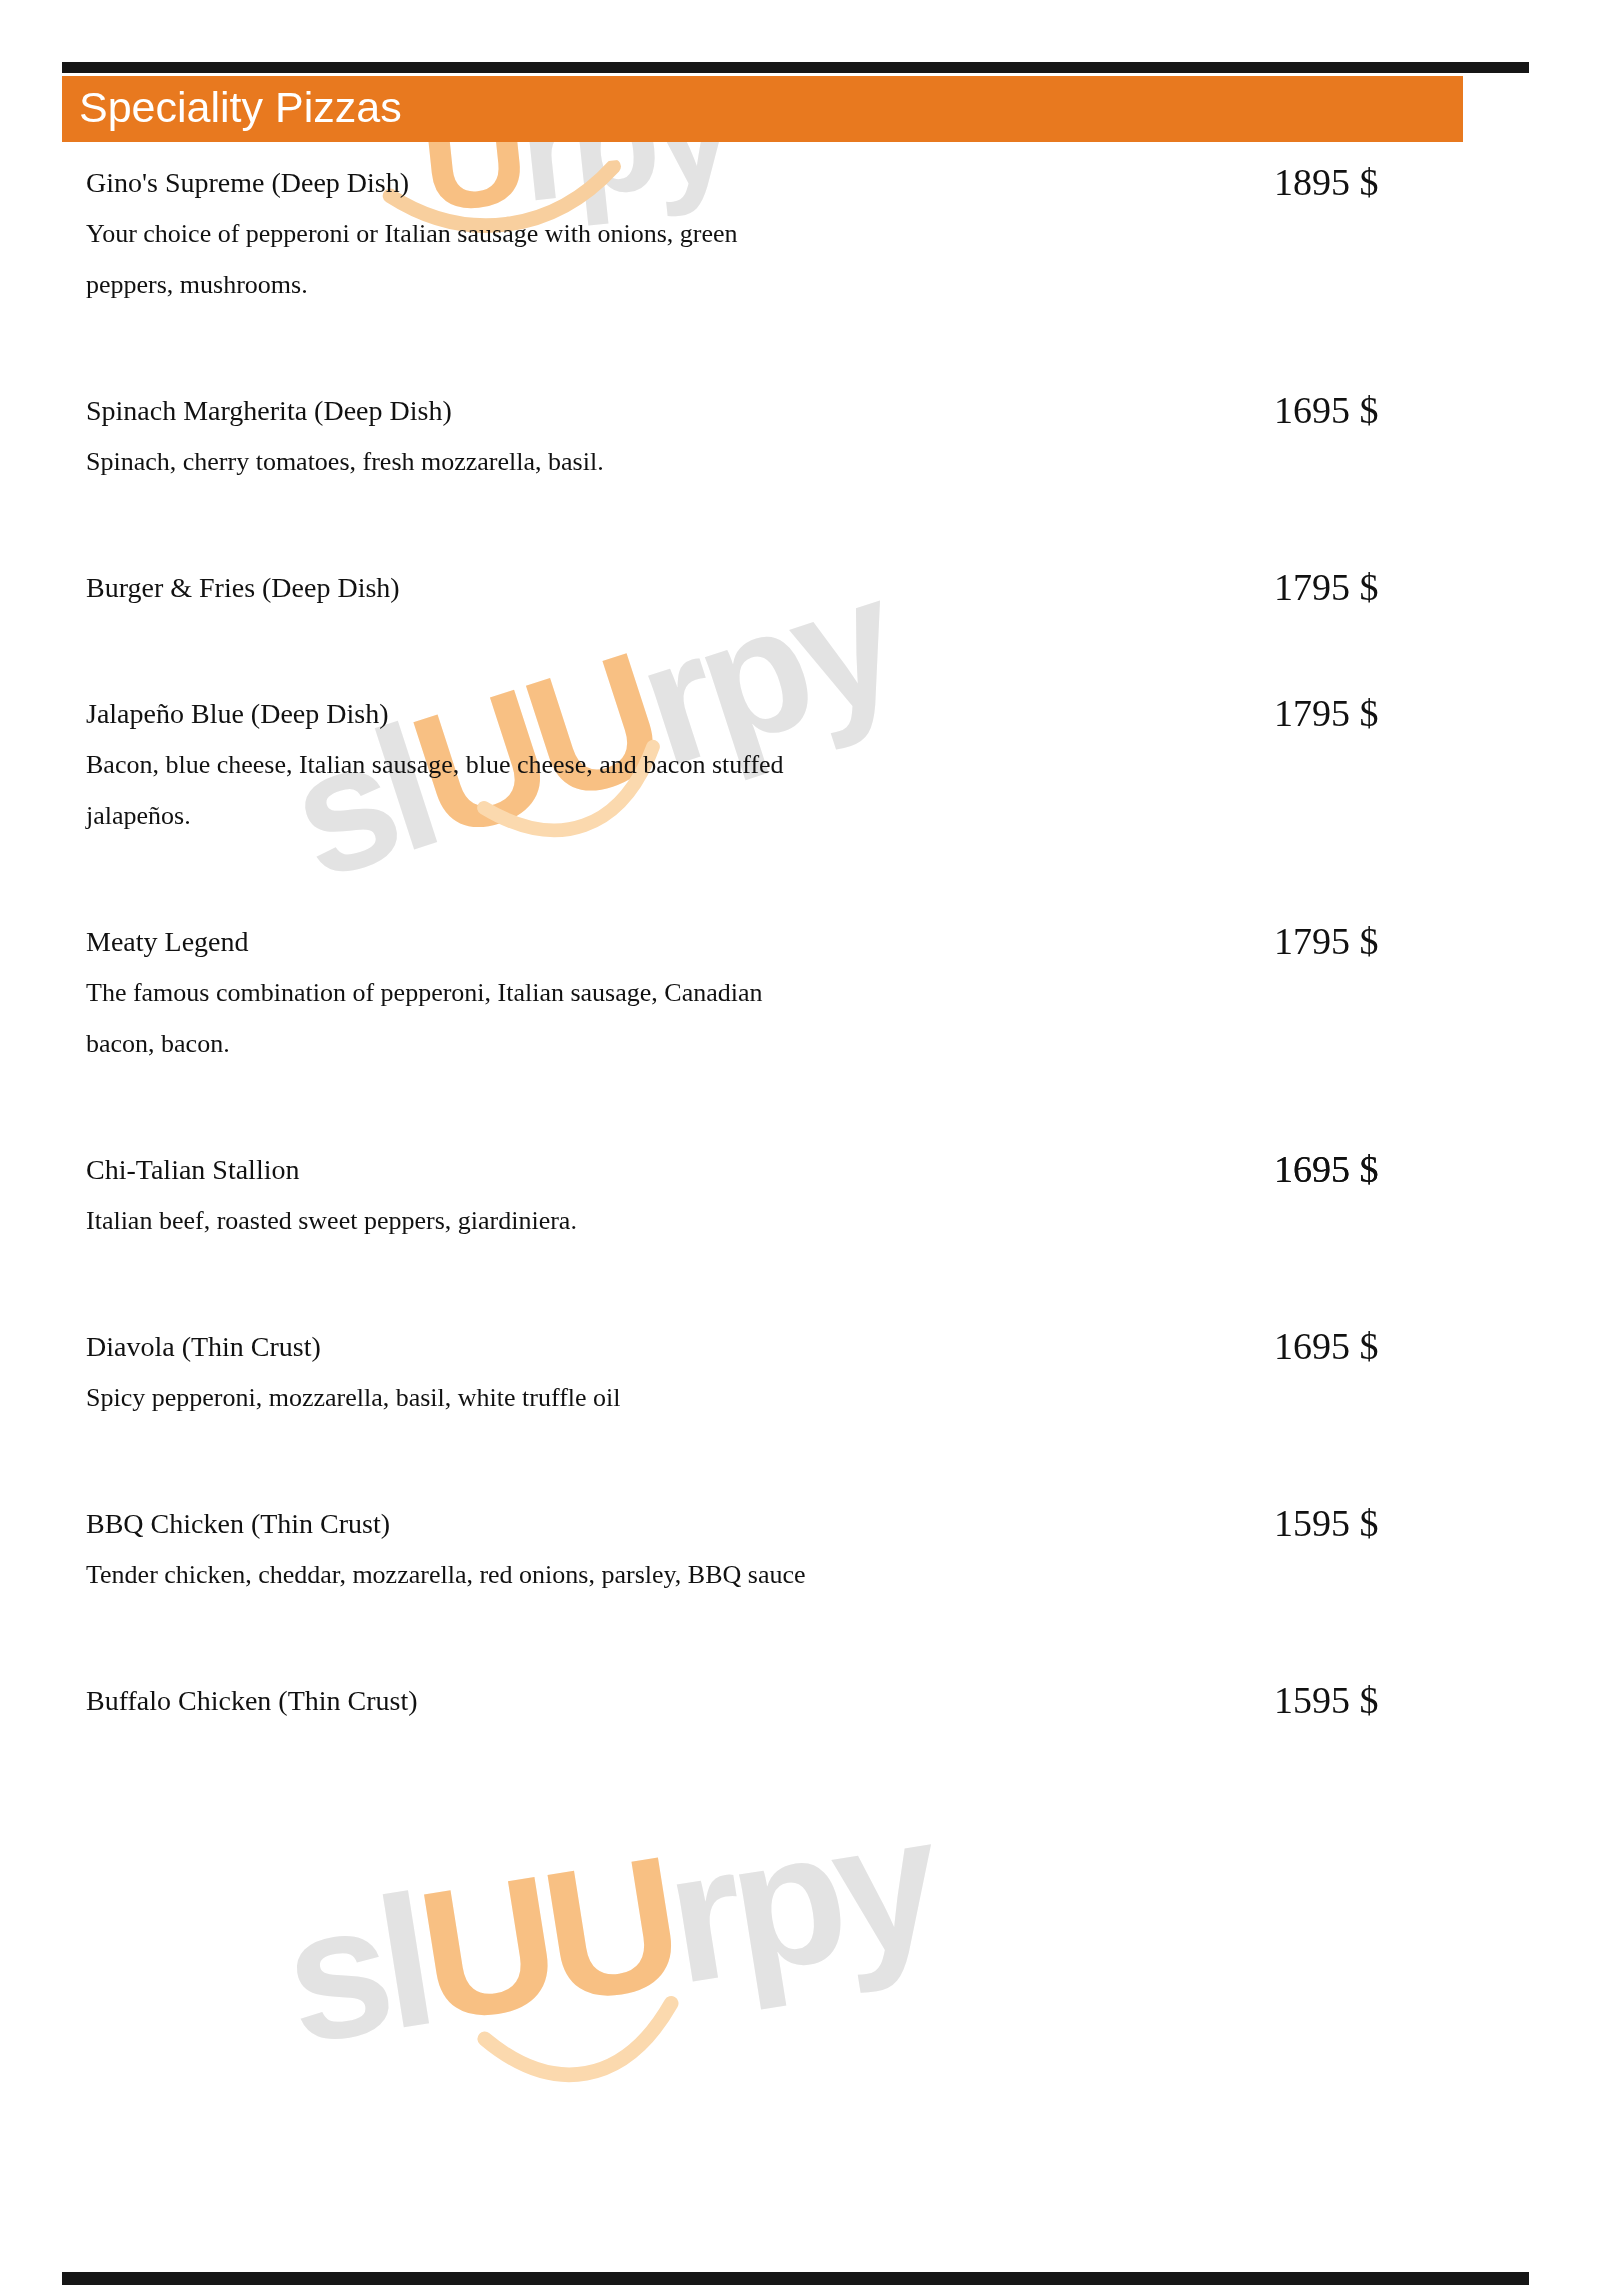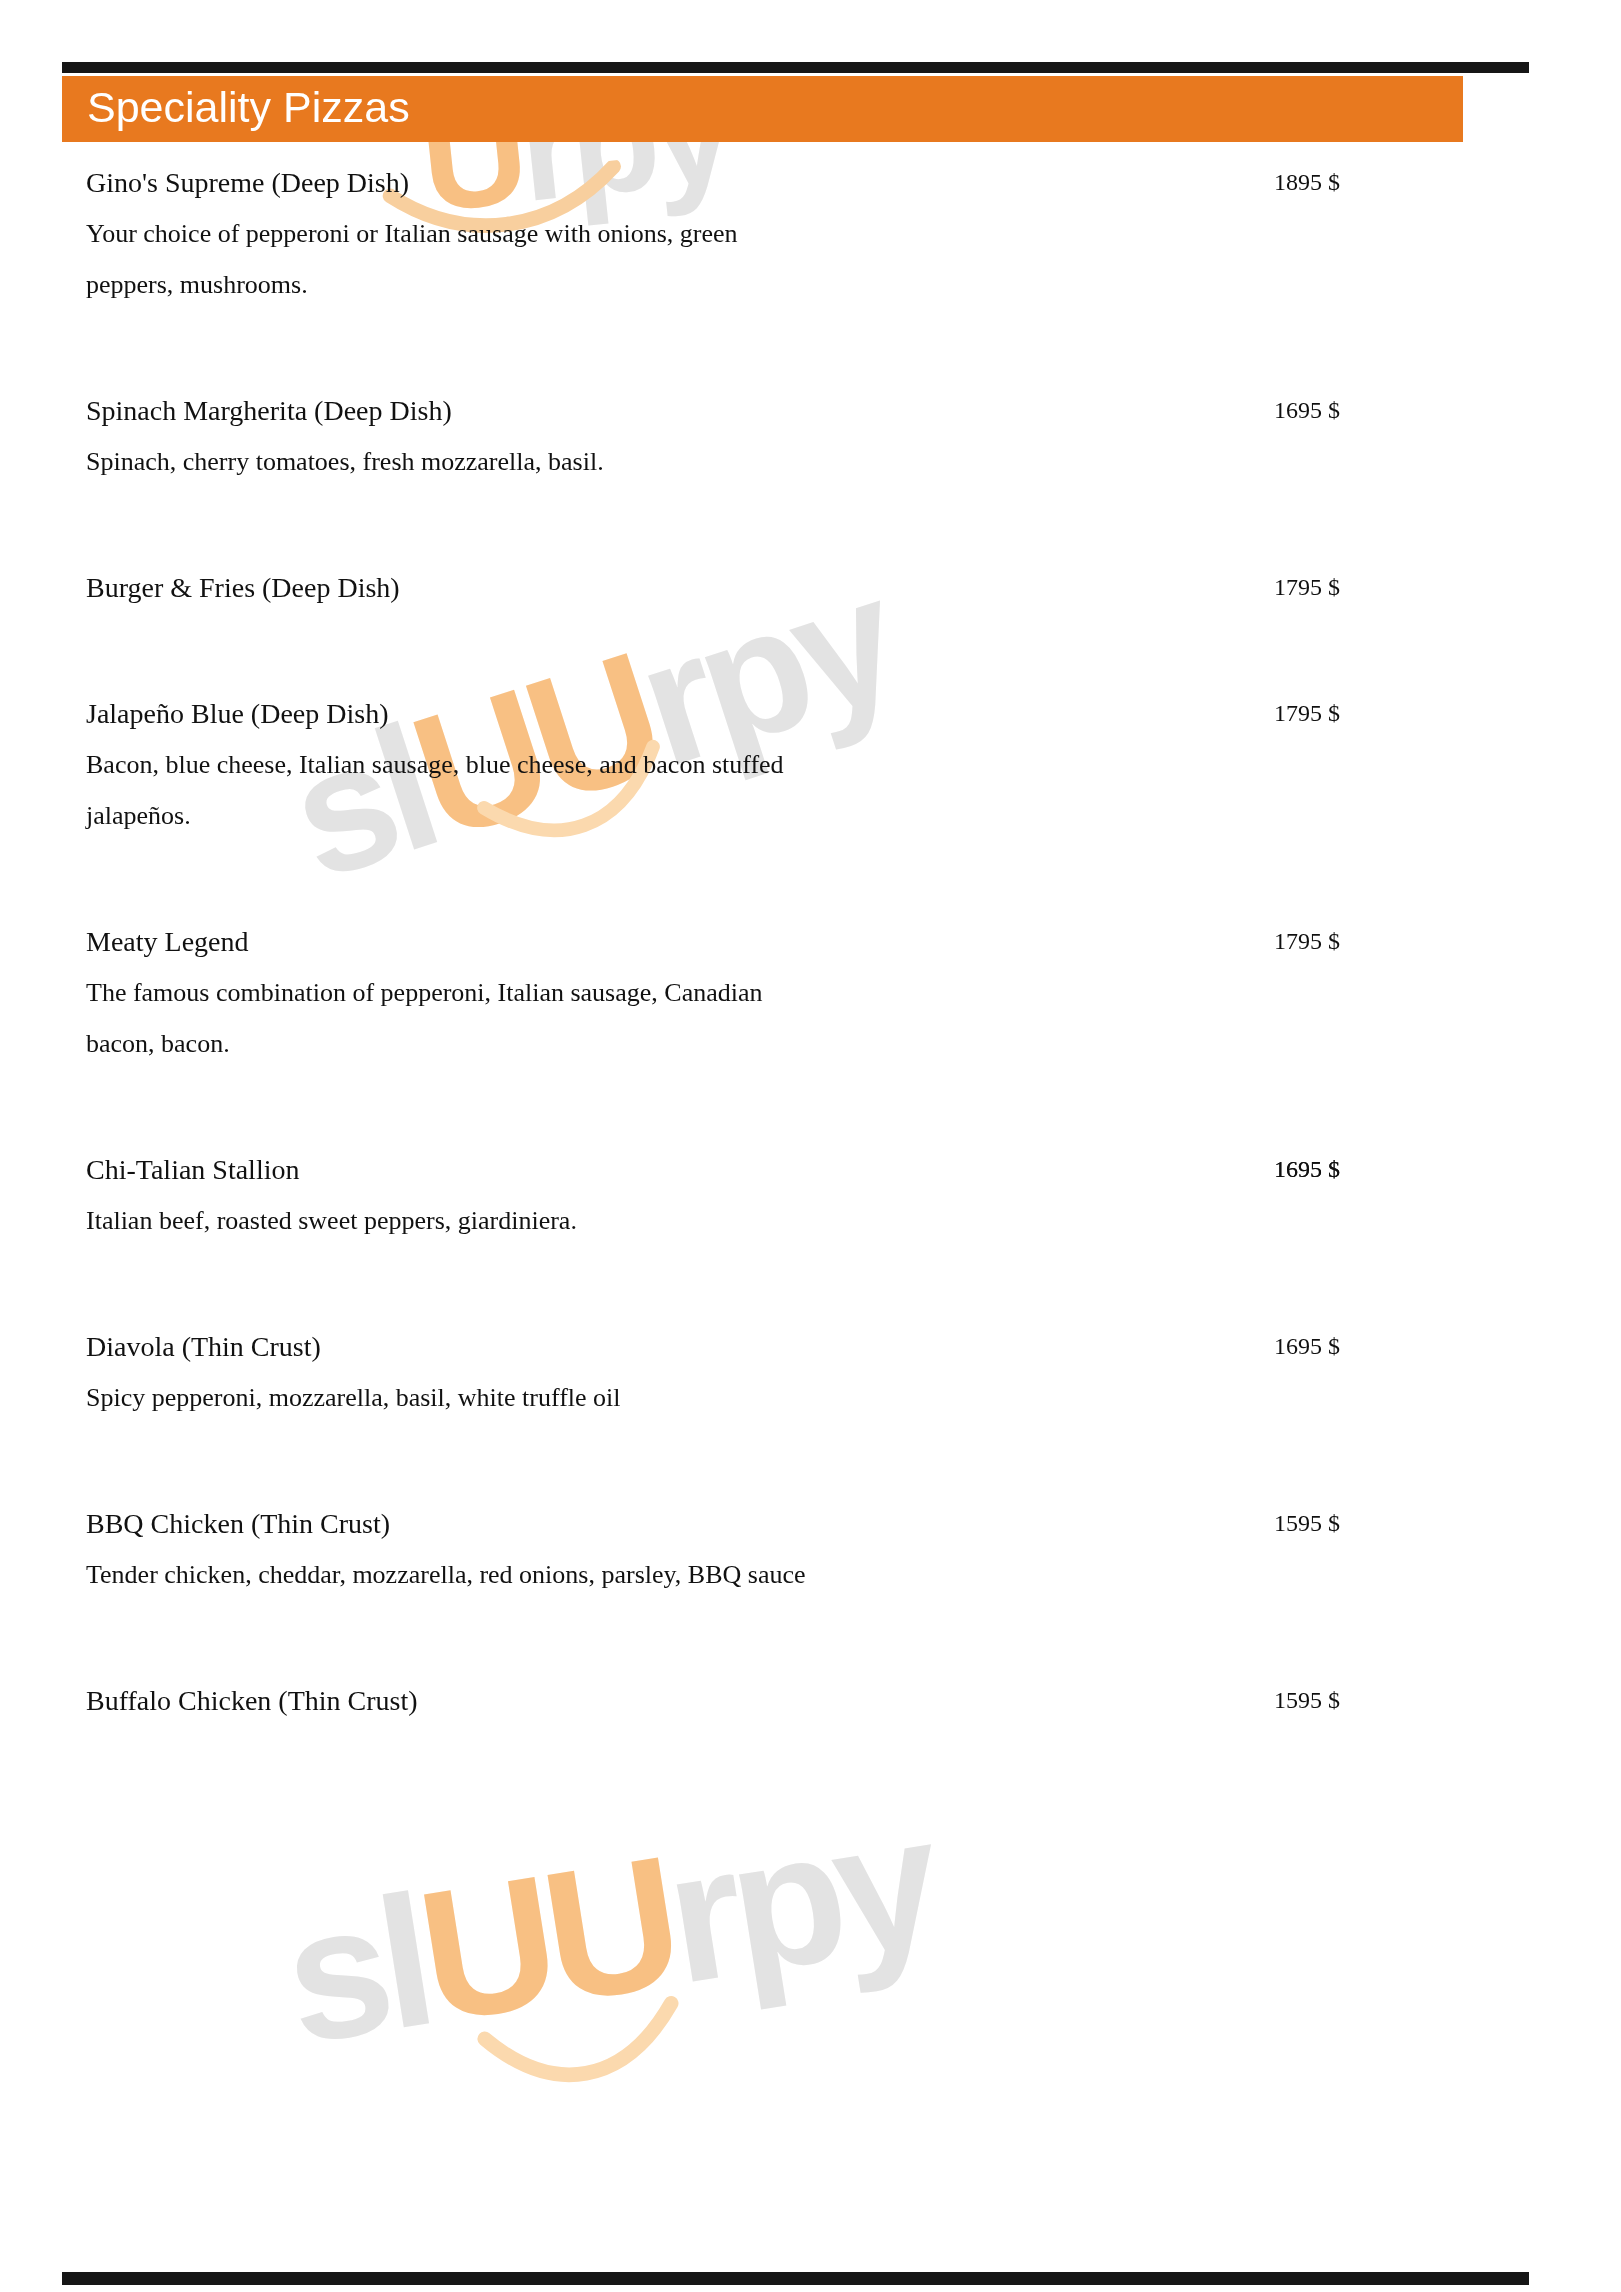--- a/index.html
+++ b/index.html
@@ -32,21 +32,21 @@
     position: absolute;
     left: 62px;
     top: 76px;
     width: 1401px;
     height: 66px;
     background: #E8791F;
     z-index: 3;
   }
   .header-bar .title {
     display: block;
-    padding-left: 25px;
+    padding-left: 17px;
     font-family: "Liberation Sans", sans-serif;
     font-size: 43px;
     line-height: 63px;
     font-weight: 400;
     color: #ffffff;
     white-space: nowrap;
   }
 
   
   .wm {
@@ -89,21 +89,21 @@
     display: block;
     font-size: 28px;
     line-height: 51px;
     max-width: 1078px;
     white-space: nowrap;
   }
   .item-price {
     position: absolute;
     left: 1188px;
     top: 0;
-    font-size: 24px;
+    font-size: 38px;
     line-height: 51px;
     white-space: nowrap;
   }
   .item-desc {
     font-size: 26px;
     line-height: 51px;
     max-width: 882px;
     white-space: pre-line;
   }
 </style>

